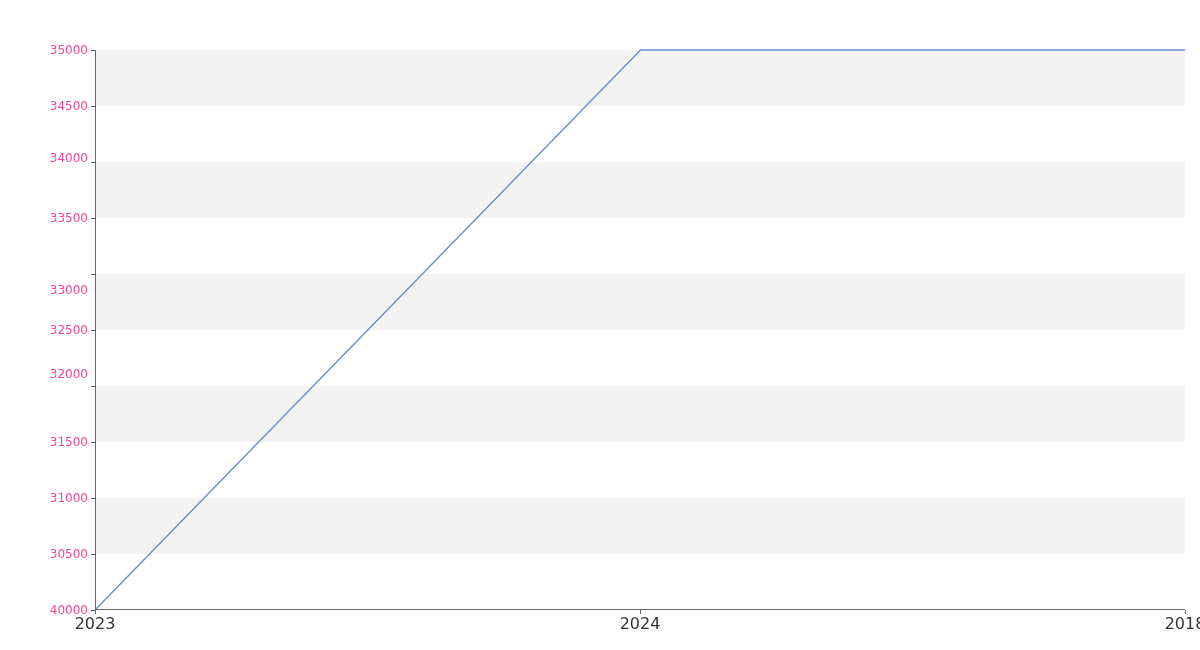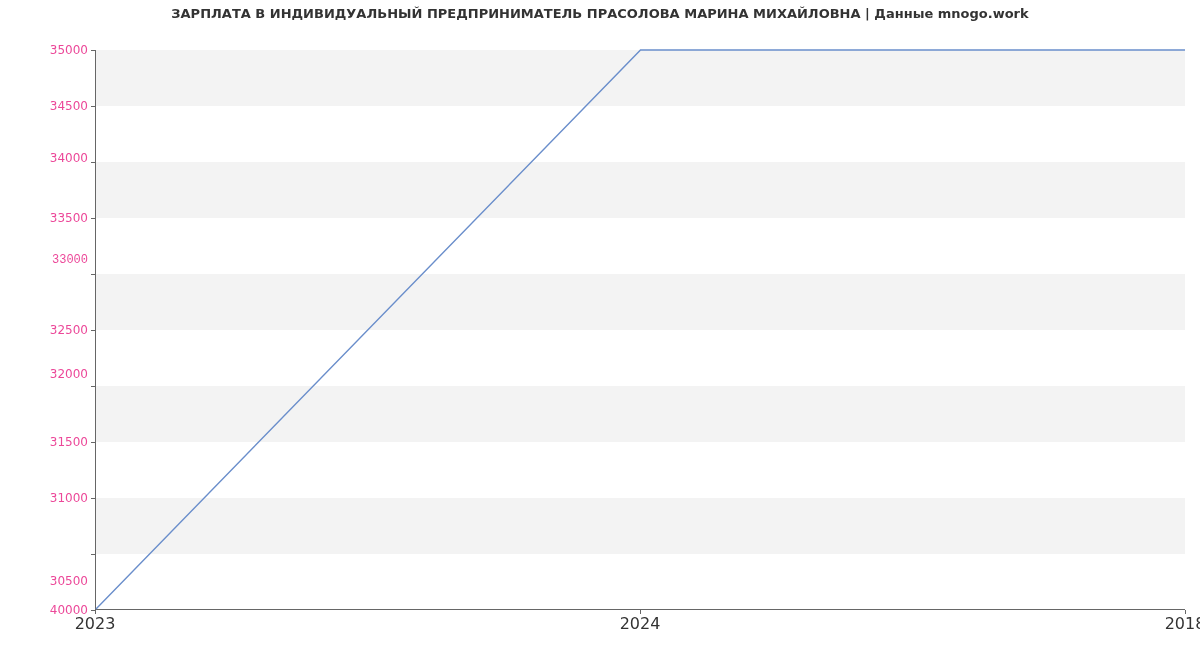--- a/index.html
+++ b/index.html
@@ -79,45 +79,44 @@
     top: 0;
     width: 100%;
     height: 100%;
     overflow: visible;
   }
 </style>
 </head>
 <body>
 
 <div class="chart-wrap">
-  <div class="title">ЗАРПЛАТА В ИНДИВИДУАЛЬНЫЙ ПРЕДПРИНИМАТЕЛЬ ПРАСОЛОВА МАРИНА МИХАЙЛОВНА | Данные mnogo.work</div>
 
   <div class="plot">
       <div class="band" style="top: 0px; height: 56px;"></div>
       <div class="band" style="top: 112px; height: 56px;"></div>
       <div class="band" style="top: 224px; height: 56px;"></div>
       <div class="band" style="top: 336px; height: 56px;"></div>
       <div class="band" style="top: 448px; height: 56px;"></div>
     <svg class="line" preserveAspectRatio="none" viewBox="0 0 1090 560">
       <polyline id="series-line" fill="none" stroke-width="1.4" stroke="#6a8ecb" points="0.00,560.00 545.00,0.00 1090.00,0.00"></polyline>
     </svg>
   </div>
 <div class="tick-label-y" style="top: 610px;">40000</div>
     <div class="tick-mark-y" style="top: 610px;"></div>
-    <div class="tick-label-y" style="top: 581px;">30500</div>
+    <div class="tick-label-y" style="top: 554px;">30500</div>
     <div class="tick-mark-y" style="top: 554px;"></div>
     <div class="tick-label-y" style="top: 498px;">31000</div>
     <div class="tick-mark-y" style="top: 498px;"></div>
     <div class="tick-label-y" style="top: 442px;">31500</div>
     <div class="tick-mark-y" style="top: 442px;"></div>
     <div class="tick-label-y" style="top: 374px;">32000</div>
     <div class="tick-mark-y" style="top: 386px;"></div>
     <div class="tick-label-y" style="top: 330px; text-align: right;">32500</div>
     <div class="tick-mark-y" style="top: 330px;"></div>
-    <div class="tick-label-y" style="top: 260px; font-family: Liberation Mono, monospace;">33000</div>
+    <div class="tick-label-y" style="top: 290px;">33000</div>
     <div class="tick-mark-y" style="top: 274px;"></div>
     <div class="tick-label-y" style="top: 218px;">33500</div>
     <div class="tick-mark-y" style="top: 218px;"></div>
     <div class="tick-label-y" style="top: 158px;">34000</div>
     <div class="tick-mark-y" style="top: 162px;"></div>
     <div class="tick-label-y" style="top: 106px;">34500</div>
     <div class="tick-mark-y" style="top: 106px;"></div>
     <div class="tick-label-y" style="top: 50px;">35000</div>
     <div class="tick-mark-y" style="top: 50px;"></div>
     <div class="tick-label-x" style="left: 95px;">2023</div>

